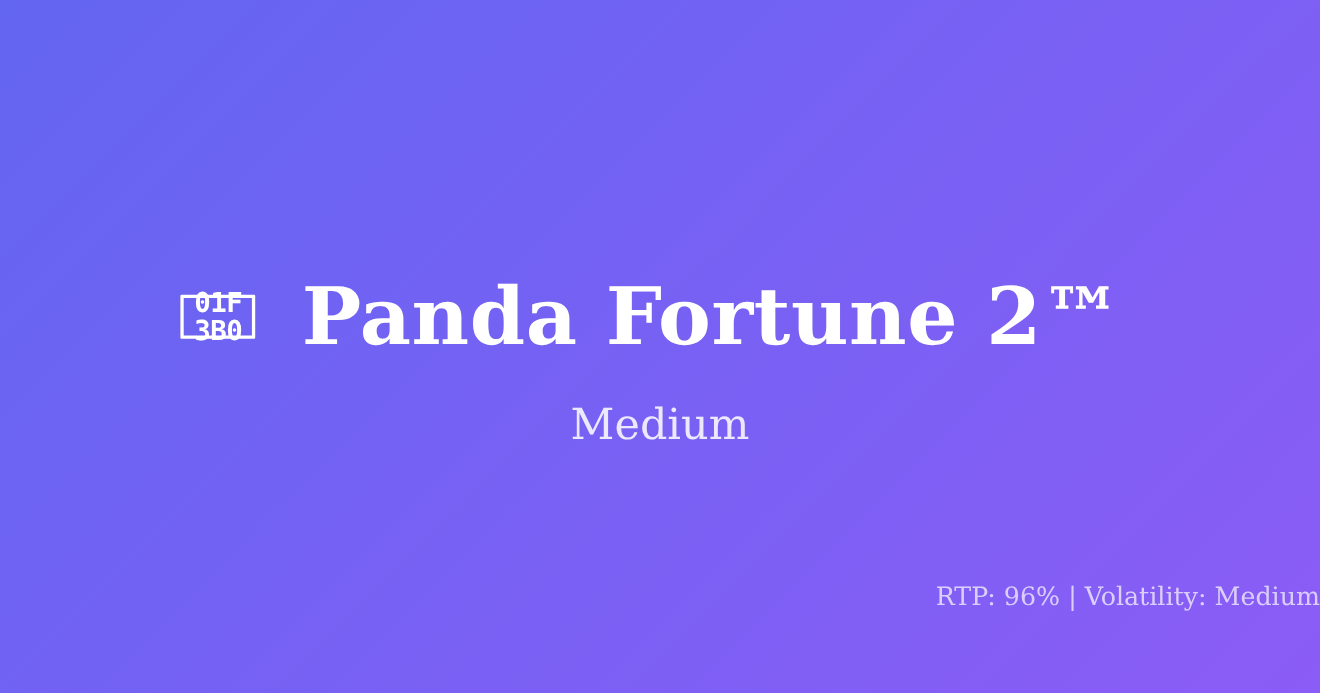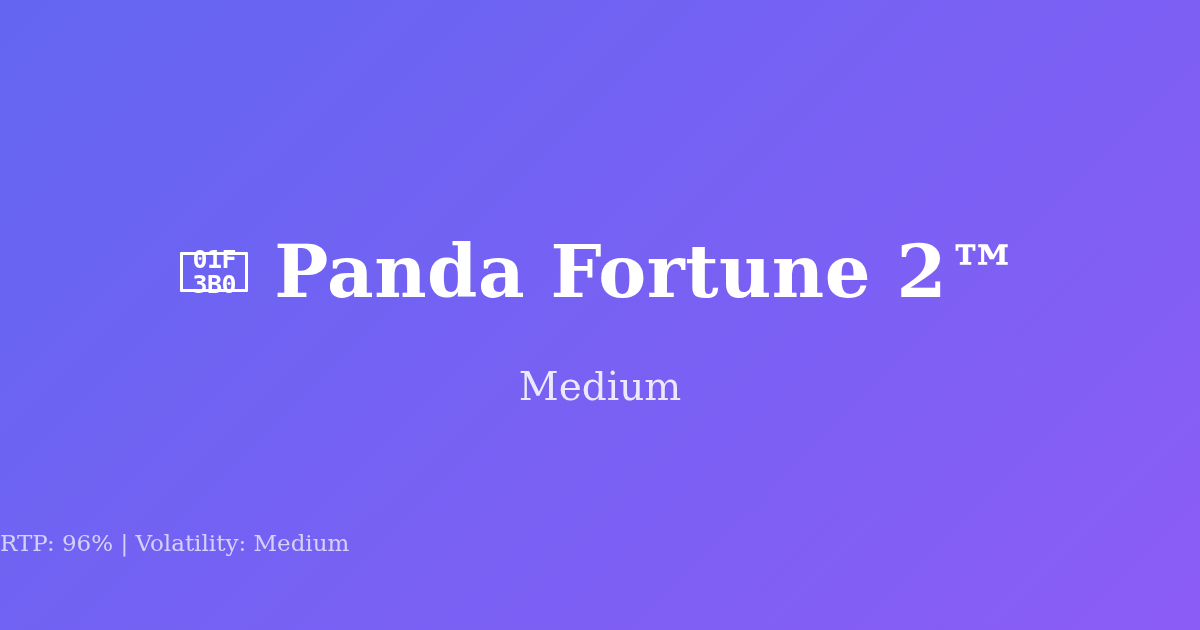--- a/index.html
+++ b/index.html
@@ -88,38 +88,38 @@
     line-height: 48px;
     color: rgba(255, 255, 255, 0.86);
   }
 
   
   .footer-meta {
     position: absolute;
     left: 0;
     right: 0;
     top: 528px;
-    text-align: left;
+    text-align: right;
     font-family: "DejaVu Serif", "Liberation Serif", serif;
     font-weight: 400;
     font-size: 23px;
     line-height: 30px;
     color: rgba(255, 255, 255, 0.70);
   }
 </style>
 </head>
 <body>
 
 <div id="og-card">
 
   <div class="title-row">
     <span class="tofu" title="U+1F3B0">
       <span class="hex-hi">01F</span>
       <span class="hex-lo">3B0</span>
     </span>
-    <h1 class="title-text" style="margin:0;">Panda Fortune 2™</h1>
+    <h1 class="title-text" style="margin:16px;">Panda Fortune 2™</h1>
   </div>
 
   <div class="subtitle">Medium</div>
 
   <div class="footer-meta">RTP: 96% | Volatility: Medium</div>
 
 </div>
 
 </body></html>

